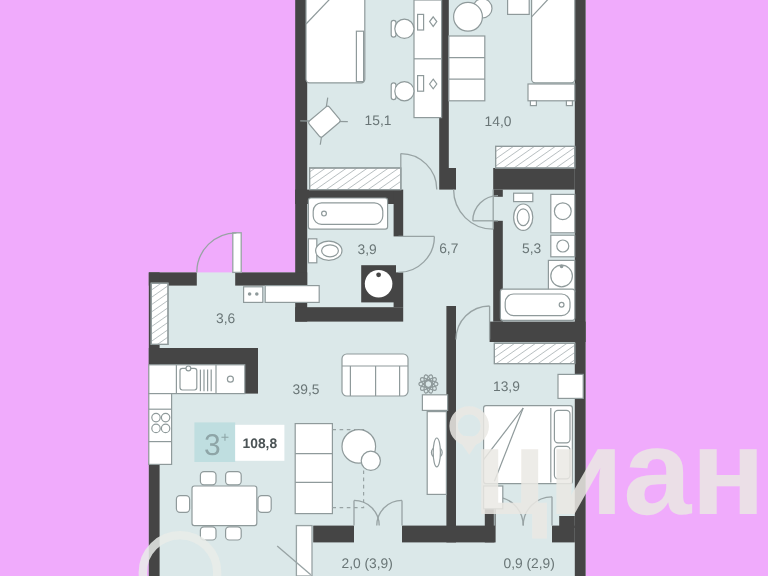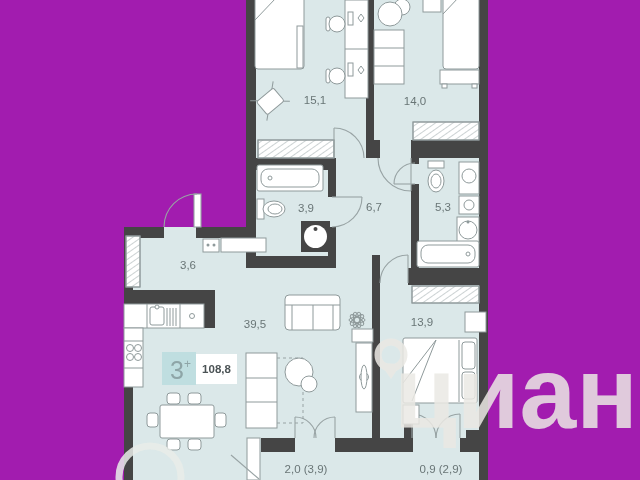--- a/index.html
+++ b/index.html
@@ -1,16 +1,16 @@
 <!DOCTYPE html>
 <html><head>
 <meta charset="utf-8">
 <style>
   html,body{margin:0;padding:0;background:#ffffff;}
-  .stage{position:relative;width:640px;height:480px;background:#a21caf;overflow:hidden;
+  .stage{position:relative;width:640px;height:480px;background:#f0abfc;overflow:hidden;
          font-family:"Liberation Sans",sans-serif;}
   svg{display:block;}
   .floor{fill:#dbe8e9;}
   .wall{fill:#454545;}
   .furn{fill:#ffffff;stroke:#8f9a9b;stroke-width:1;}
   .furnline{fill:none;stroke:#8f9a9b;stroke-width:1;}
   .door{fill:none;stroke:#98a3a4;stroke-width:1.1;}
   .doorleaf{fill:#ffffff;stroke:#98a3a4;stroke-width:1.1;}
   .dash{fill:none;stroke:#98a3a4;stroke-width:1;stroke-dasharray:3 3;}
   .lbl{font-size:11.5px;fill:#697576;text-anchor:middle;}

